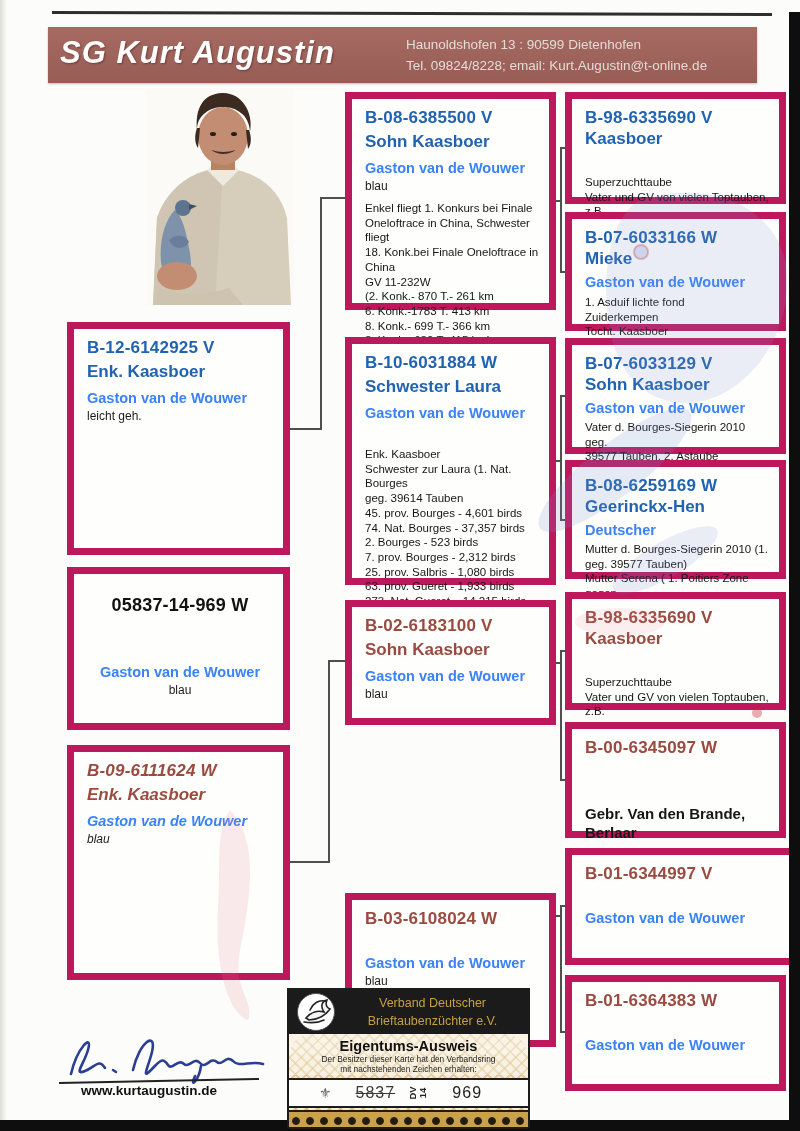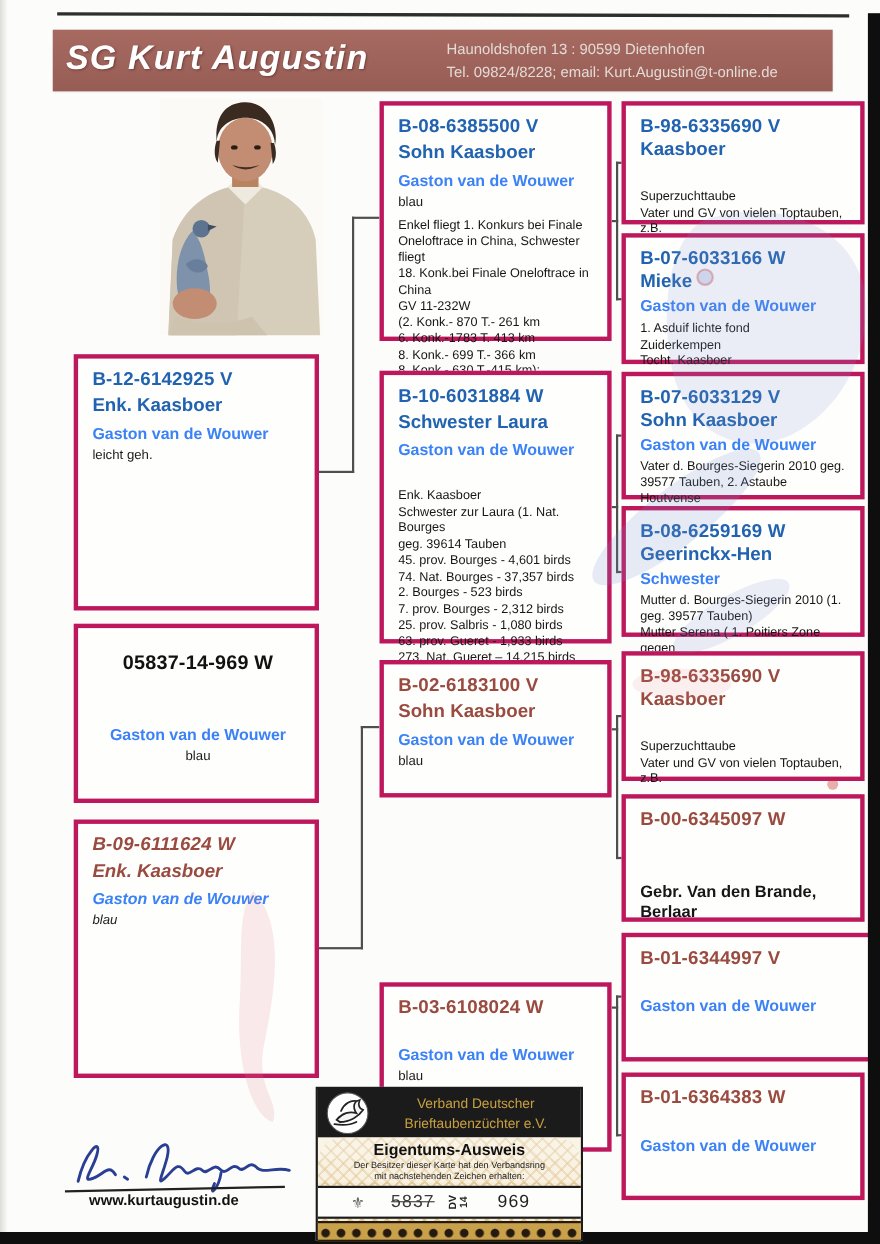--- a/index.html
+++ b/index.html
@@ -10,21 +10,21 @@
   .scan-right{position:absolute;right:0;top:12px;width:11px;height:1119px;background:#0e0e0e;}
   .scan-bottom{position:absolute;left:0;top:1120px;width:800px;height:11px;background:#0e0e0e;}
   .scan-left{position:absolute;left:0;top:0;width:7px;height:100%;background:linear-gradient(90deg,#dcdcd8,rgba(255,255,255,0));}
   
   .header{position:absolute;left:48px;top:27px;width:709px;height:56px;
           background:linear-gradient(180deg,#a66a61,#975d55);box-shadow:0 1px 2px rgba(0,0,0,.25);}
   .header-title{position:absolute;left:12px;top:8px;font-size:31px;font-weight:bold;font-style:italic;
           color:#ffffff;text-shadow:1px 1px 2px rgba(60,20,15,.45);letter-spacing:1px;}
   .header-addr{position:absolute;left:358px;top:8px;font-size:13.5px;line-height:1.55;color:#e3dbd6;}
   
-  .pbox{position:absolute;background:#fefefd;border:4px solid #be185d;box-sizing:border-box;padding:9px 10px 8px 13px;}
+  .pbox{position:absolute;background:#fefefd;border:7px solid #be185d;box-sizing:border-box;padding:9px 10px 8px 13px;}
   .ring{font-size:17px;font-weight:bold;letter-spacing:.2px;}
   .name{font-size:17px;font-weight:bold;margin-top:4px;}
   .blue{color:#2163b0;}
   .red{color:#9a4b40;}
   .breeder{font-size:14.5px;font-weight:bold;color:#3b82f6;margin-top:8px;}
   .note{font-size:12px;margin-top:3px;color:#1b1b1b;}
   .details{font-size:11.5px;line-height:1.28;margin-top:8px;white-space:pre-line;color:#161616;} .gap-md{margin-top:26px;} .gap-xl{margin-top:46px;}
   .pos-photo{left:145px;top:90px;width:149px;height:215px;position:absolute;}
   .pos-f  {left:67px;top:322px;width:223px;height:233px;}
   .pos-subj{left:67px;top:567px;width:223px;height:163px;text-align:center;}
@@ -222,21 +222,21 @@
     <div class="name blue" style="margin-top:1px;">Sohn Kaasboer</div>
     <div class="breeder" style="margin-top:5px;">Gaston van de Wouwer</div>
     <div class="details" style="margin-top:4px;">Vater d. Bourges-Siegerin 2010 geg.
 39577 Tauben, 2. Astaube Houtvense
 Fondclub</div>
   </div>
 
   <div class="pbox pos-gg3">
     <div class="ring blue">B-08-6259169 W</div>
     <div class="name blue" style="margin-top:1px;">Geerinckx-Hen</div>
-    <div class="breeder" style="margin-top:5px;">Schwester</div>
+    <div class="breeder" style="margin-top:5px;">Deutscher</div>
     <div class="details" style="margin-top:4px;">Mutter d. Bourges-Siegerin 2010 (1.
 geg. 39577 Tauben)
 Mutter Serena ( 1. Poitiers Zone gegen</div>
   </div>
 
   <div class="pbox pos-gg4">
     <div class="ring red">B-98-6335690 V</div>
     <div class="name red" style="margin-top:1px;">Kaasboer</div>
     <div class="details gap-md">Superzuchttaube
 Vater und GV von vielen Toptauben,

